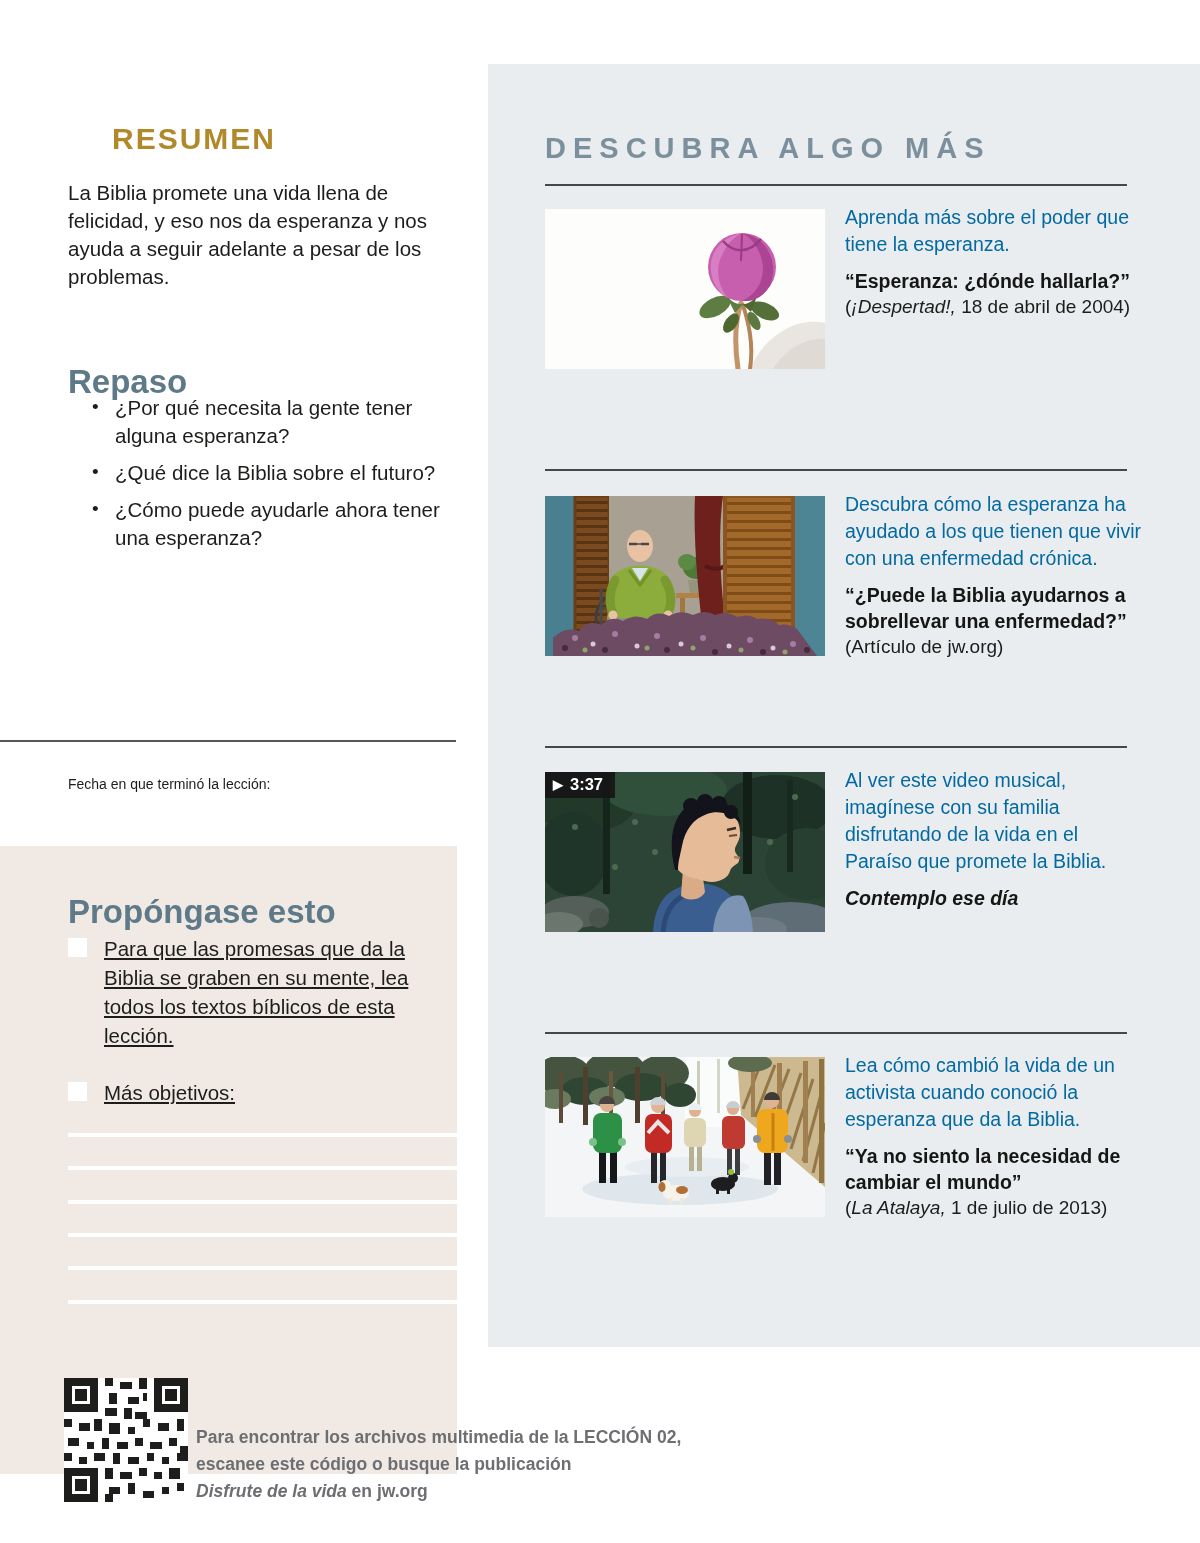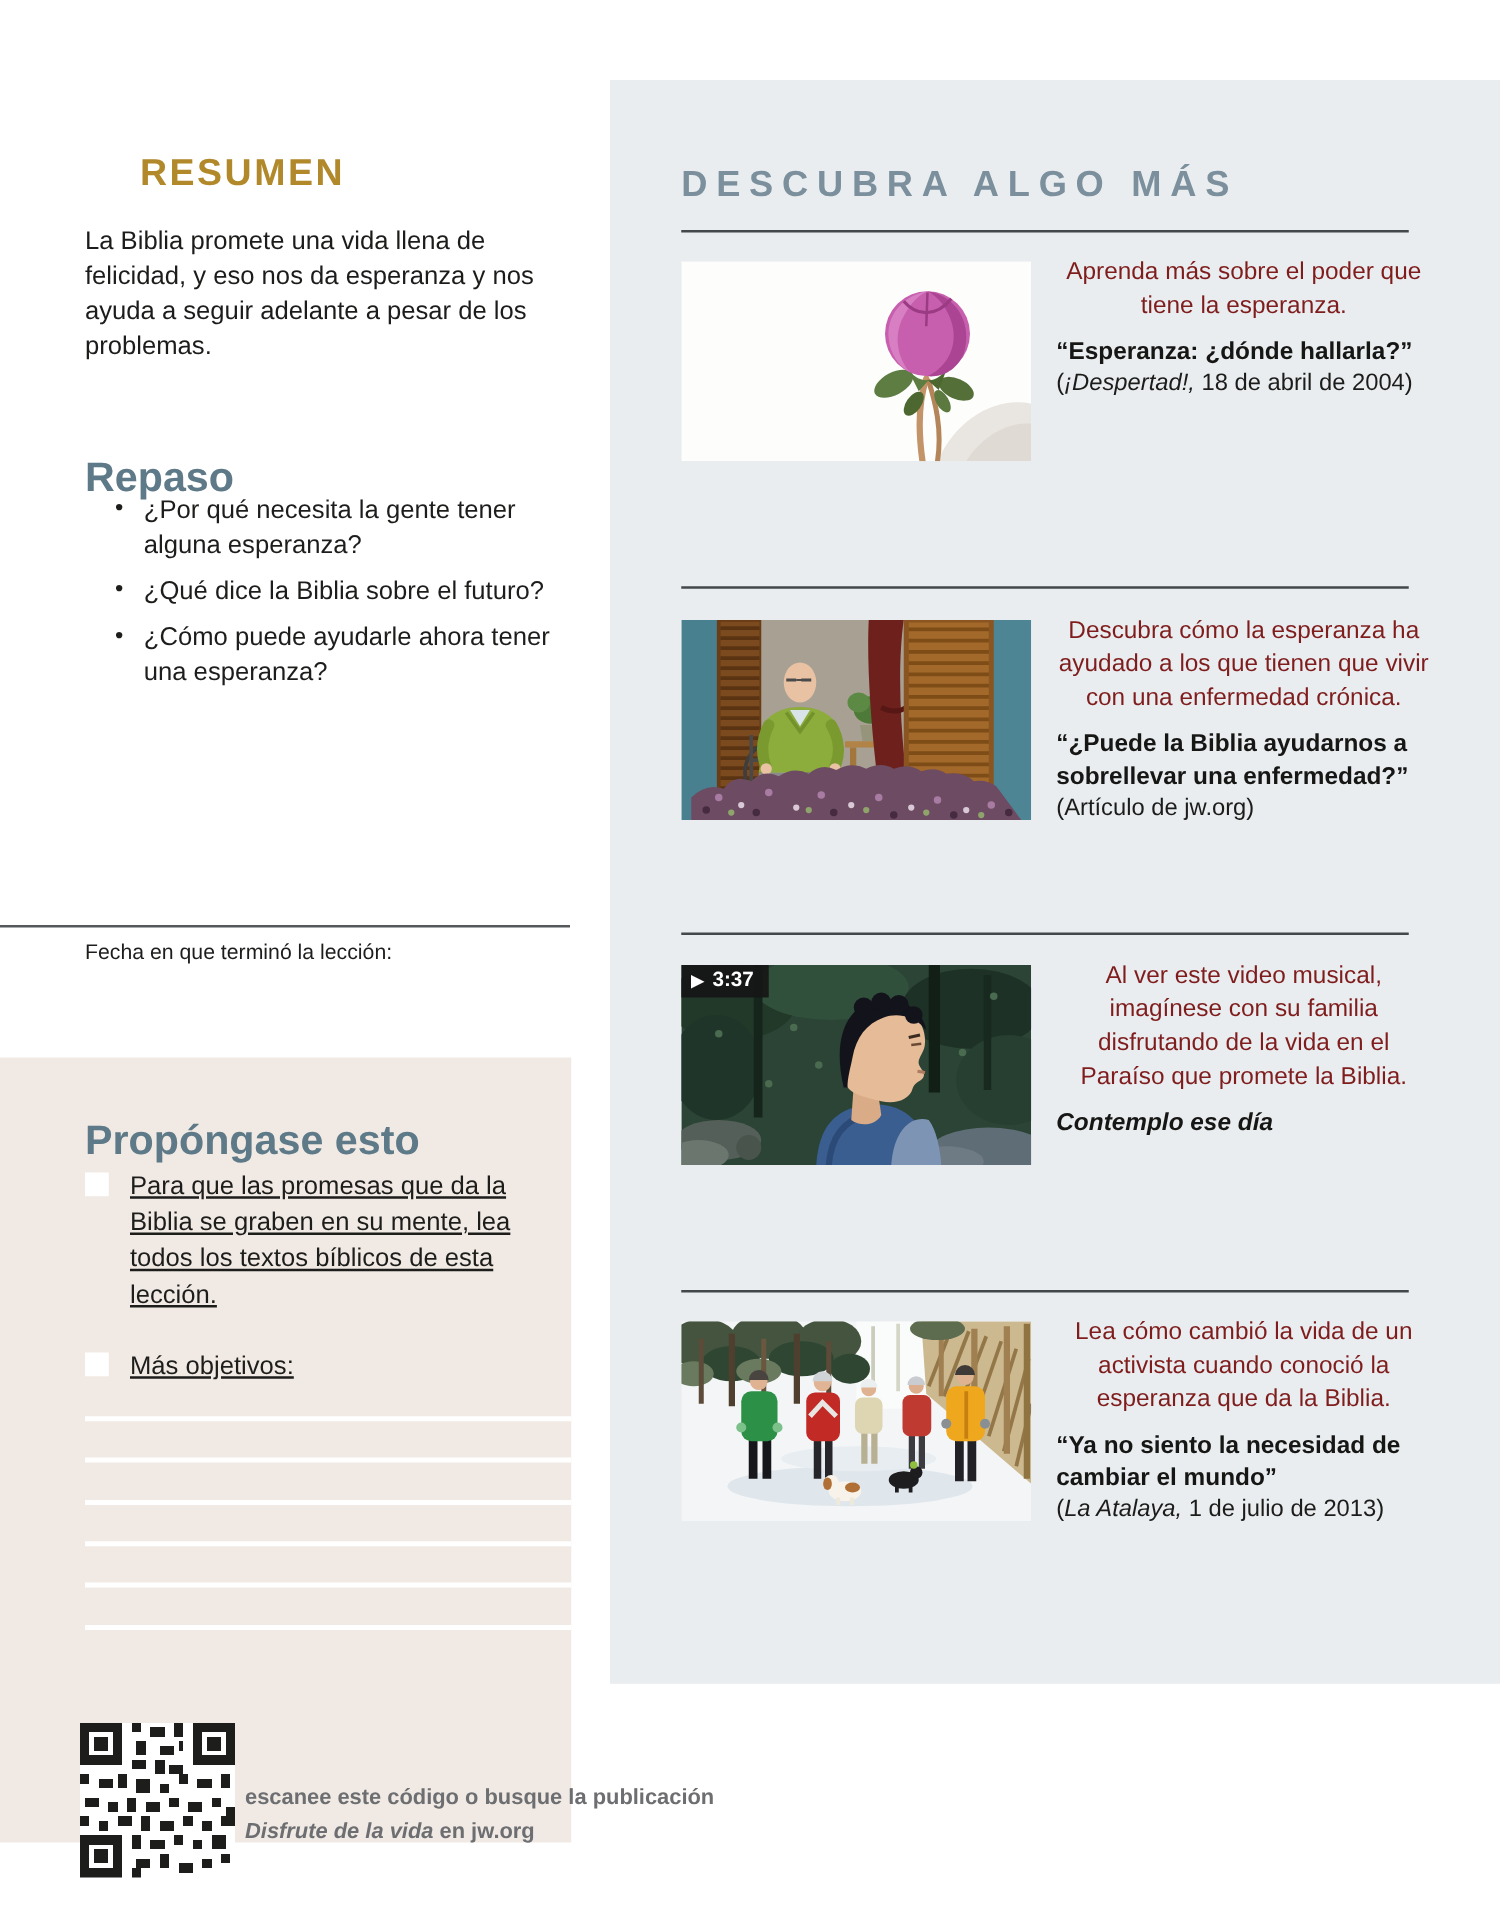--- a/index.html
+++ b/index.html
@@ -11,21 +11,21 @@
   .abs{position:absolute;}
 
   
   .resumen-title{left:68px;top:102px;font-size:30px;font-weight:bold;letter-spacing:2px;color:#b1892b;margin-left:44px;}
   .resumen-body{left:68px;top:158px;width:396px;font-size:20.5px;line-height:28px;color:#1c1c1a;}
   .repaso-title{left:68px;top:336px;font-size:33px;font-weight:600;color:#5e7a88;}
   .repaso-list{left:92px;top:394px;width:356px;}
   .repaso-item{position:relative;padding-left:23px;margin-bottom:9px;font-size:20.5px;line-height:28px;}
   .repaso-item .bullet{position:absolute;left:0;top:-1px;font-size:19px;}
   .left-divider{left:0;top:740px;width:456px;height:2px;background:#55585a;}
-  .fecha-label{left:68px;top:752px;font-size:17px;}
+  .fecha-label{left:68px;top:776px;font-size:14px;}
 
   .goals-box{left:0;top:846px;width:457px;height:628px;background:#f1eae4;}
   .goals-title{left:68px;top:20px;font-size:33px;font-weight:600;color:#5e7a88;}
   .goal-item{position:absolute;left:68px;width:372px;}
   .goal-item-1{top:88px;}
   .goal-item-2{top:232px;}
   .goal-check{position:absolute;left:0;top:4px;width:19px;height:19px;background:#ffffff;}
   .goal-text{display:block;margin-left:36px;font-size:20.5px;line-height:29px;text-decoration:underline;}
   .write-line{position:absolute;left:68px;width:389px;height:4px;background:#ffffff;}
   .wl1{top:287px}.wl2{top:320px}.wl3{top:354px}.wl4{top:387px}.wl5{top:420px}.wl6{top:454px}
@@ -33,21 +33,21 @@
   
   .discover-panel{left:488px;top:64px;width:712px;height:1283px;background:#e9edf0;}
   .discover-title{left:57px;top:44px;font-size:29px;font-weight:bold;letter-spacing:7px;color:#7b909c;}
   .rule{position:absolute;left:57px;width:582px;height:2px;background:#43484b;}
   .r1{top:120px}.r2{top:405px}.r3{top:682px}.r4{top:968px}
   .item{position:absolute;left:57px;width:650px;}
   .i1{top:145px}.i2{top:432px}.i3{top:708px}.i4{top:993px}
   .thumb{position:absolute;left:0;top:0;width:280px;height:160px;overflow:hidden;}
   .thumb svg{display:block;width:280px;height:160px;}
   .item-text{position:absolute;left:300px;top:-5px;width:300px;}
-  .item-desc{font-size:19.5px;line-height:27px;color:#7f1d1d;text-align:center;}
+  .item-desc{font-size:19.5px;line-height:27px;color:#0369a1;}
   .item-ref{margin-top:10px;font-size:19.5px;line-height:26px;font-weight:bold;color:#161614;}
   .item-ref.italic{font-style:italic;}
   .item-src{font-size:19px;line-height:26px;color:#1c1c1a;font-weight:normal;}
   .item-src .it{font-style:italic;}
   .video-badge{position:absolute;left:0;top:0;background:rgba(22,22,22,.92);color:#ffffff;
     font-size:16.5px;font-weight:bold;padding:3px 12px 4px 8px;display:flex;align-items:center;gap:7px;}
   .video-badge .tri{font-size:13px;line-height:1;}
 
   
   .qr{left:64px;top:1378px;width:124px;height:124px;}
@@ -418,15 +418,16 @@
       <rect x="12" y="29" width="3" height="2"></rect>
         <rect x="17" y="28" width="2" height="3"></rect>
         <rect x="21" y="30" width="3" height="2"></rect>
       <rect x="26" y="29" width="2" height="2"></rect>
         <rect x="30" y="28" width="2" height="2"></rect>
         <rect x="11" y="31" width="2" height="2"></rect>
     </g>
   </svg>
 </div>
 <div class="abs footer-text">
+  <div>Para encontrar los archivos multimedia de la LECCIÓN 02,</div>
   <div>escanee este código o busque la publicación</div>
   <div><span class="it">Disfrute de la vida</span><span> en jw.org</span></div>
 </div>
 
 </body></html>

